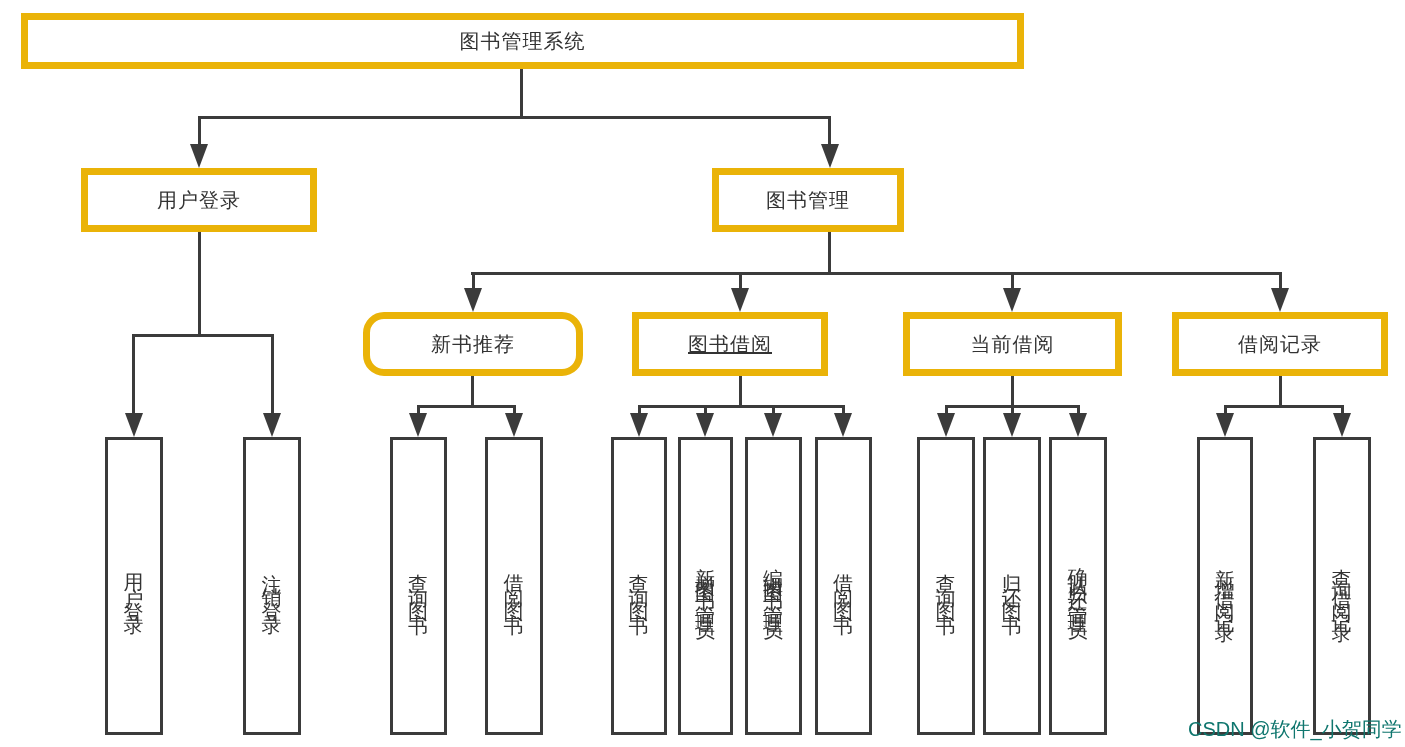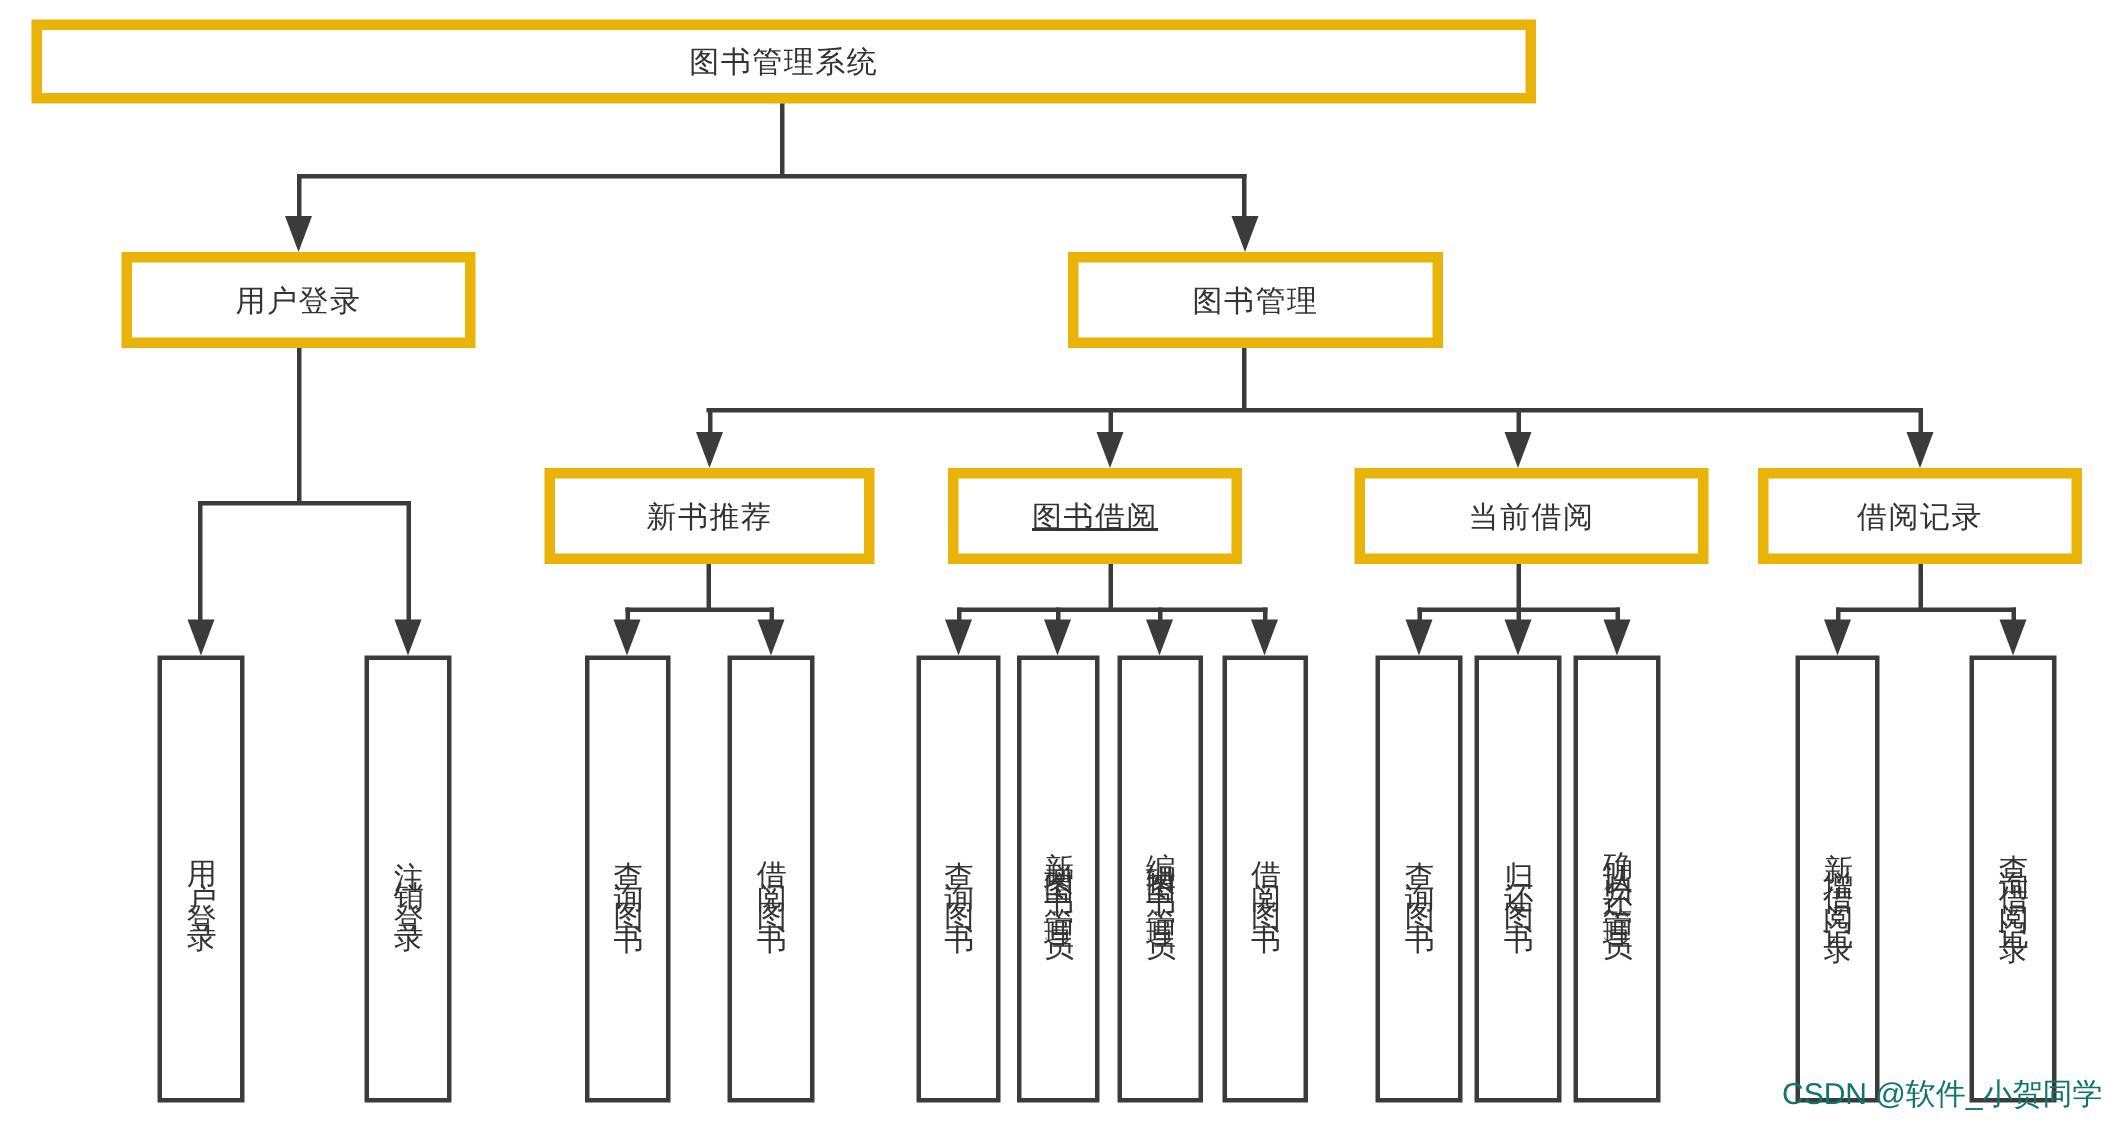--- a/index.html
+++ b/index.html
@@ -42,43 +42,43 @@
   <div class="box" style="left:21px;top:13px;width:1003px;height:56px;">图书管理系统</div>
 
   <div class="vl" style="left:520px;top:69px;height:49px;"></div>
   <div class="hl" style="left:198px;top:116px;width:633px;"></div>
   <div class="vl" style="left:198px;top:116px;height:32px;"></div>
   <div class="arr" style="left:190px;top:144px;"></div>
   <div class="vl" style="left:828px;top:116px;height:32px;"></div>
   <div class="arr" style="left:821px;top:144px;"></div>
 
   <div class="box" style="left:81px;top:168px;width:236px;height:64px;">用户登录</div>
-  <div class="box" style="left:712px;top:168px;width:250px;height:64px;">图书管理</div>
+  <div class="box" style="left:712px;top:168px;width:192px;height:64px;">图书管理</div>
 
   <div class="vl" style="left:198px;top:232px;height:104px;"></div>
   <div class="hl" style="left:132px;top:334px;width:142px;"></div>
   <div class="vl" style="left:132px;top:334px;height:83px;"></div>
   <div class="arr" style="left:125px;top:413px;"></div>
   <div class="vl" style="left:271px;top:334px;height:83px;"></div>
   <div class="arr" style="left:263px;top:413px;"></div>
 
   <div class="vl" style="left:828px;top:232px;height:42px;"></div>
   <div class="hl" style="left:471px;top:272px;width:811px;"></div>
   <div class="vl" style="left:472px;top:272px;height:22px;"></div>
   <div class="arr" style="left:464px;top:288px;"></div>
   <div class="vl" style="left:739px;top:272px;height:22px;"></div>
   <div class="arr" style="left:731px;top:288px;"></div>
   <div class="vl" style="left:1011px;top:272px;height:22px;"></div>
   <div class="arr" style="left:1003px;top:288px;"></div>
   <div class="vl" style="left:1279px;top:272px;height:22px;"></div>
   <div class="arr" style="left:1271px;top:288px;"></div>
 
-  <div class="box" style="left:363px;top:312px;width:220px;height:64px;">新书推荐</div>
+  <div class="box" style="left:363px;top:312px;width:220px;height:64px;border-radius:21px;">新书推荐</div>
   <div class="box" style="left:632px;top:312px;width:196px;height:64px;text-decoration:underline;">图书借阅</div>
-  <div class="box" style="left:903px;top:312px;width:236px;height:64px;">当前借阅</div>
+  <div class="box" style="left:903px;top:312px;width:219px;height:64px;">当前借阅</div>
   <div class="box" style="left:1172px;top:312px;width:216px;height:64px;">借阅记录</div>
 
   <div class="vl" style="left:471px;top:376px;height:31px;"></div>
   <div class="hl" style="left:417px;top:405px;width:99px;"></div>
   <div class="vl" style="left:417px;top:405px;height:12px;"></div>
   <div class="arr" style="left:409px;top:413px;"></div>
   <div class="vl" style="left:513px;top:405px;height:12px;"></div>
   <div class="arr" style="left:505px;top:413px;"></div>
 
   <div class="vl" style="left:739px;top:376px;height:31px;"></div>

